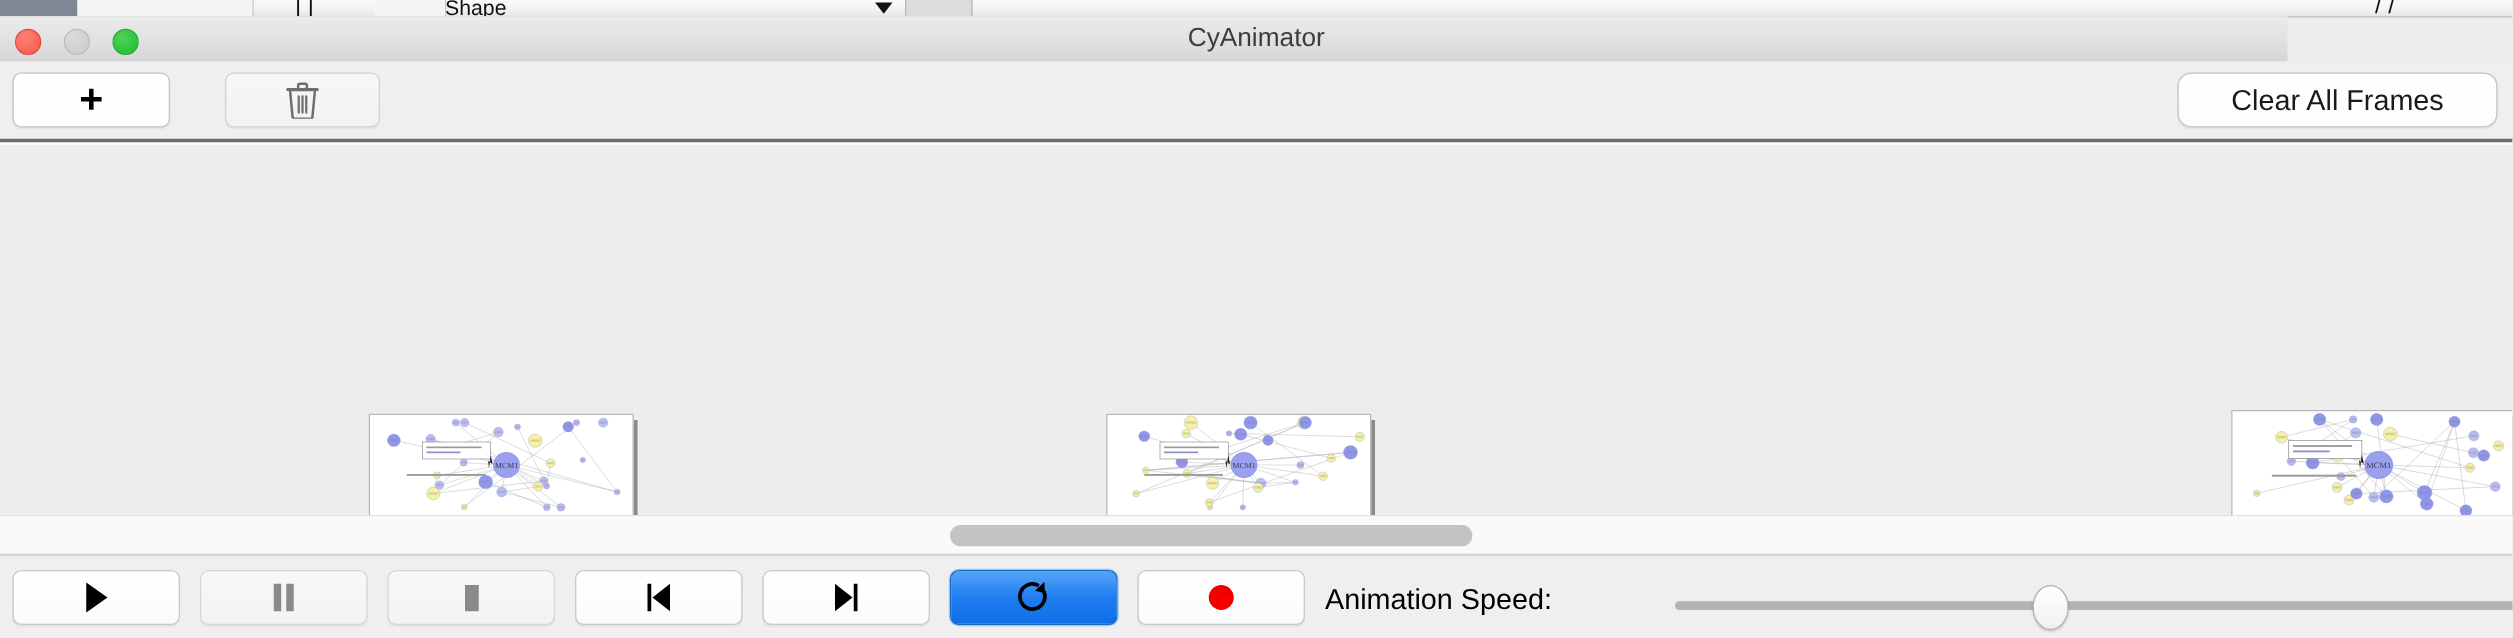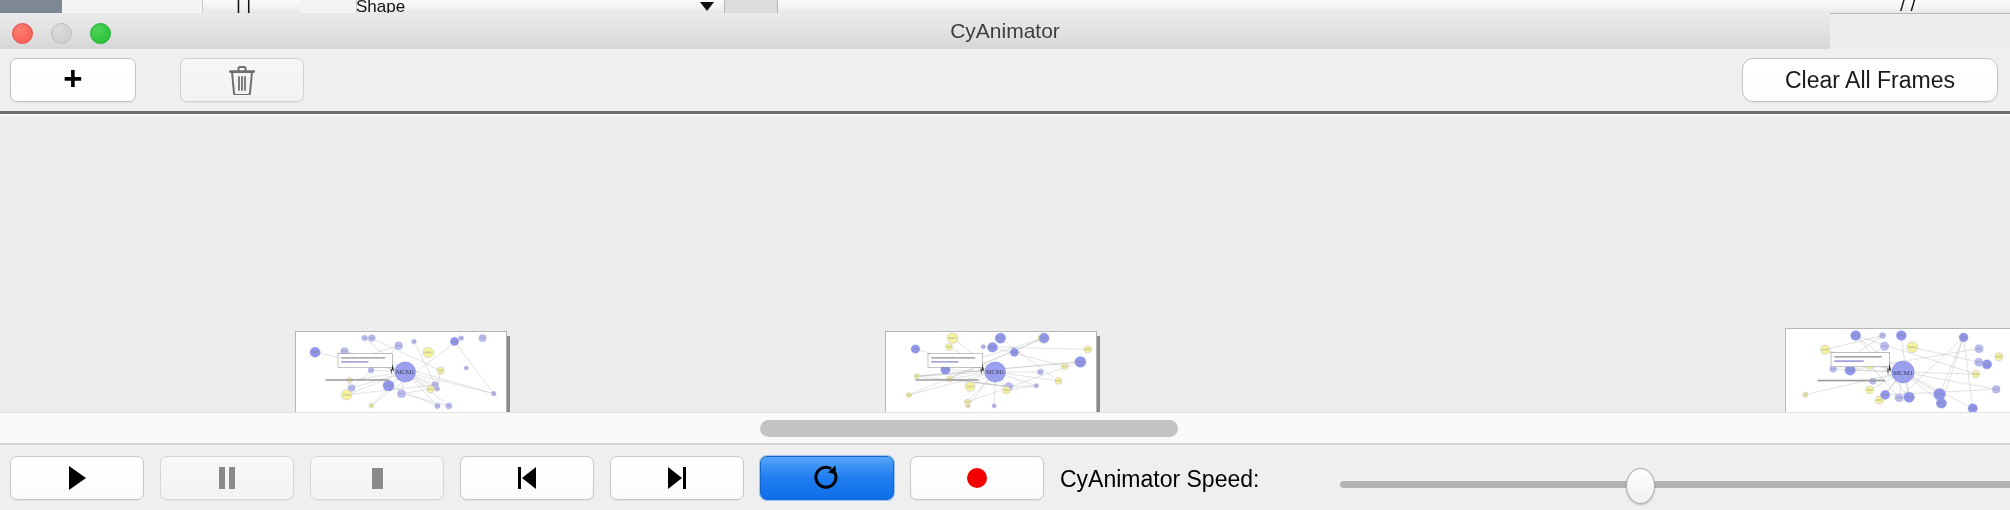--- a/index.html
+++ b/index.html
@@ -459,17 +459,17 @@
             <path d="M22.5 1.5 L23 10.5 L15 8.5 Z" fill="#000"></path>
           </svg>
         </div>
         <div class="tr-btn" style="left: 910px;">
           <svg width="28" height="28" viewBox="0 0 28 28">
             <circle cx="14" cy="14" r="10" fill="#f20000"></circle>
           </svg>
         </div>
       </div>
   </div>
-  <div class="speed-label">CyAnimator Speed:</div>
+  <div class="speed-label">Animation Speed:</div>
   <div class="slider-track"></div>
   <div class="slider-thumb" id="speed-thumb" style="left: 1626.2px;"></div>
 
 </div>
 
 </body></html>

